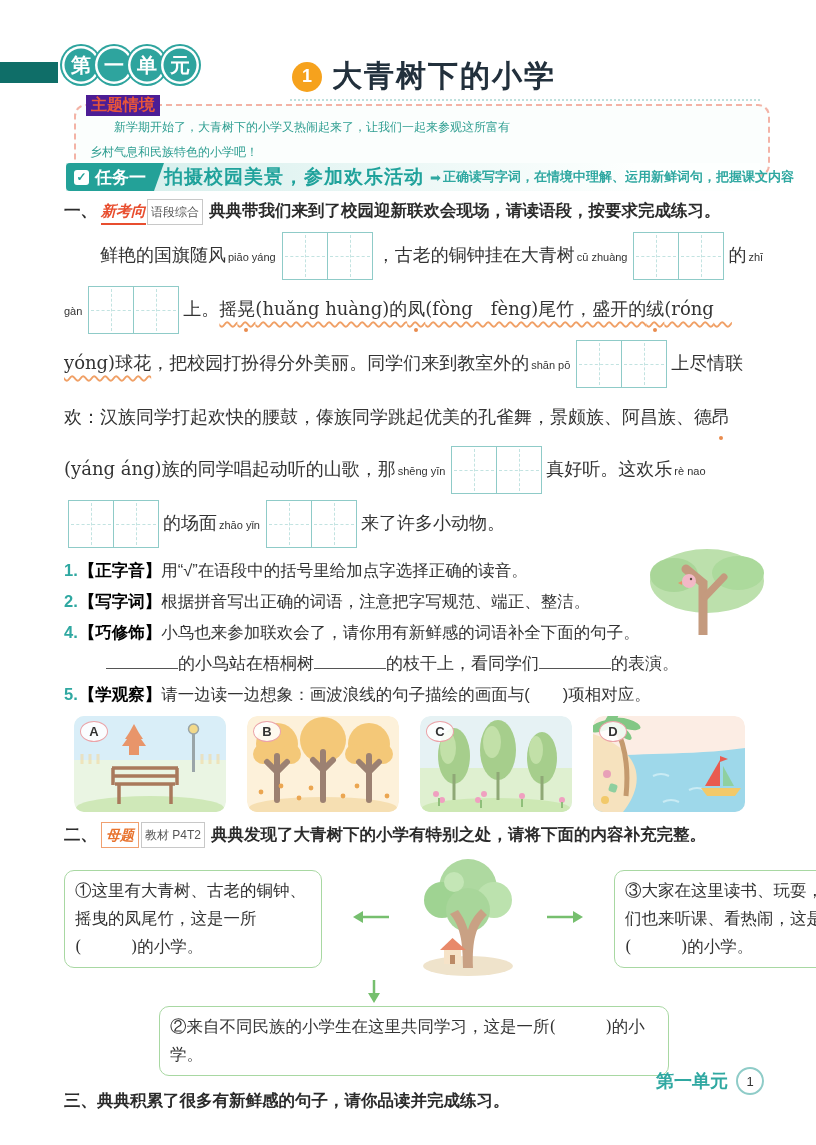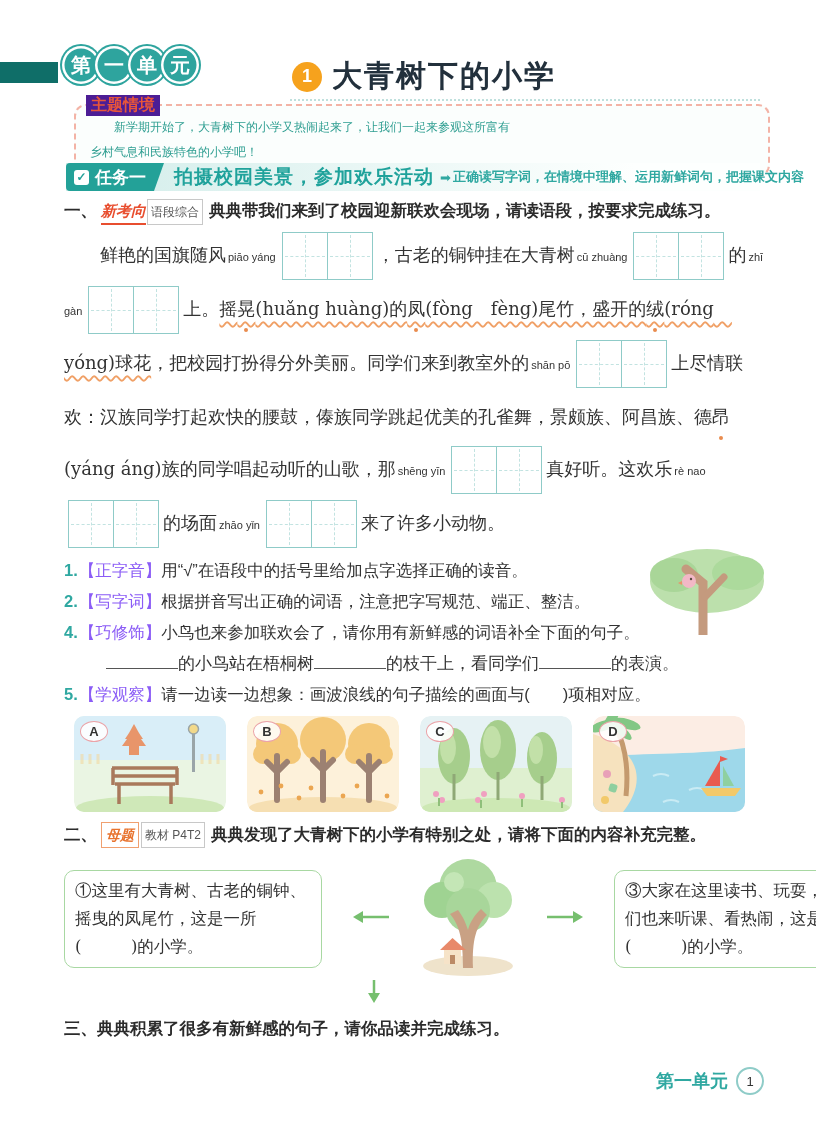--- a/index.html
+++ b/index.html
@@ -32,21 +32,21 @@
   .theme-line1{text-indent:2em;}
 
   
   .task-banner{position:absolute;left:66px;top:163px;width:694px;height:28px;display:flex;align-items:center;
     background:linear-gradient(90deg,#D2EDEA 0%,#FDFFFE 82%);}
   .task-chip{height:28px;background:#23A198;color:#fff;display:flex;align-items:center;gap:6px;
     padding:0 18px 0 8px;clip-path:polygon(0 0,100% 0,calc(100% - 10px) 100%,0 100%);
     border-radius:4px 0 0 4px;font-weight:bold;font-size:17px;flex:0 0 auto;}
   .check-icon{width:15px;height:15px;background:#fff;border-radius:3px;color:#23A198;font-size:12px;
     font-weight:bold;display:flex;align-items:center;justify-content:center;}
-  .task-title{color:#1FA29B;font-weight:bold;font-size:19px;margin-left:10px;letter-spacing:1px;white-space:nowrap;}
+  .task-title{color:#1FA29B;font-weight:bold;font-size:19px;letter-spacing:1px;white-space:nowrap;}
   .task-arrow{color:#2FA8A1;font-size:13px;margin:0 2px 0 6px;}
   .task-desc{color:#2FA8A1;font-size:13px;font-weight:bold;white-space:nowrap;}
 
   
   .main{position:absolute;left:64px;top:198px;width:700px;}
   .sec-head{font-size:16.5px;font-weight:bold;color:#2B2B2B;display:flex;align-items:baseline;line-height:24px;}
   .tag-red{color:#E84E2F;font-style:italic;font-weight:bold;border-bottom:2px solid #E84E2F;
     margin:0 1px 0 4px;font-size:15px;}
   .tag-sub{font-size:12px;color:#555;border:1px solid #C8C8C8;padding:0 3px;margin-right:6px;
     font-weight:normal;align-self:center;}
@@ -64,21 +64,21 @@
   .tzcell{width:44px;height:46px;position:relative;}
   .tzcell + .tzcell{border-left:1px solid #8FCBC8;}
   .tzcell::before{content:'';position:absolute;left:2px;right:2px;top:50%;border-top:1px dashed #C2E3E1;}
   .tzcell::after{content:'';position:absolute;top:2px;bottom:2px;left:50%;border-left:1px dashed #C2E3E1;}
 
   .items{position:relative;margin-top:6px;font-size:16.5px;line-height:27px;}
   .tree-img{position:absolute;right:-4px;top:-12px;}
   .item{margin-bottom:4px;}
   .item.narrow{padding-right:140px;}
   .inum{color:#2FA8A1;font-weight:bold;margin-right:1px;}
-  .ilabel{color:#8b5cf6;font-weight:normal;}
+  .ilabel{color:#000000;font-weight:bold;}
   .fill-line{margin:3px 0 4px 42px;font-size:17px;color:#333;}
   .blank{display:inline-block;width:72px;border-bottom:1.5px solid #555;height:14px;vertical-align:baseline;}
 
   .options{display:flex;gap:21px;margin-top:8px;margin-left:10px;}
   .option{position:relative;width:152px;height:96px;border-radius:10px;overflow:hidden;flex:0 0 auto;}
   .opt-label{position:absolute;left:6px;top:5px;width:26px;height:19px;border:1.5px solid #EBA3A8;
     border-radius:50%;background:rgba(255,255,255,.88);color:#333;font-size:13px;font-weight:bold;
     display:flex;align-items:center;justify-content:center;}
 
   .s2{margin-top:10px;}
@@ -351,20 +351,23 @@
       </div>
       <div class="dbox dbox3 kai">③大家在这里读书、玩耍，小动物们也来听课、看热闹，这是一所(　　　)的小学。</div>
     </div>
 
     <div class="darrow-down">
       <svg width="14" height="24" viewBox="0 0 14 24">
           <path d="M7 0 V14" stroke="#76BF6E" stroke-width="2.5"></path>
           <path d="M1 13 L7 23 L13 13 Z" fill="#76BF6E"></path>
         </svg>
     </div>
+    <div class="dbottom-wrap">
+      <div class="dbox dbottom kai">②来自不同民族的小学生在这里共同学习，这是一所(　　　)的小学。</div>
+    </div>
   </div>
 
   <div class="s3">
     <div class="sec-head">
       <span>三、</span>
       <span>典典积累了很多有新鲜感的句子，请你品读并完成练习。</span>
     </div>
 
   </div>
 

